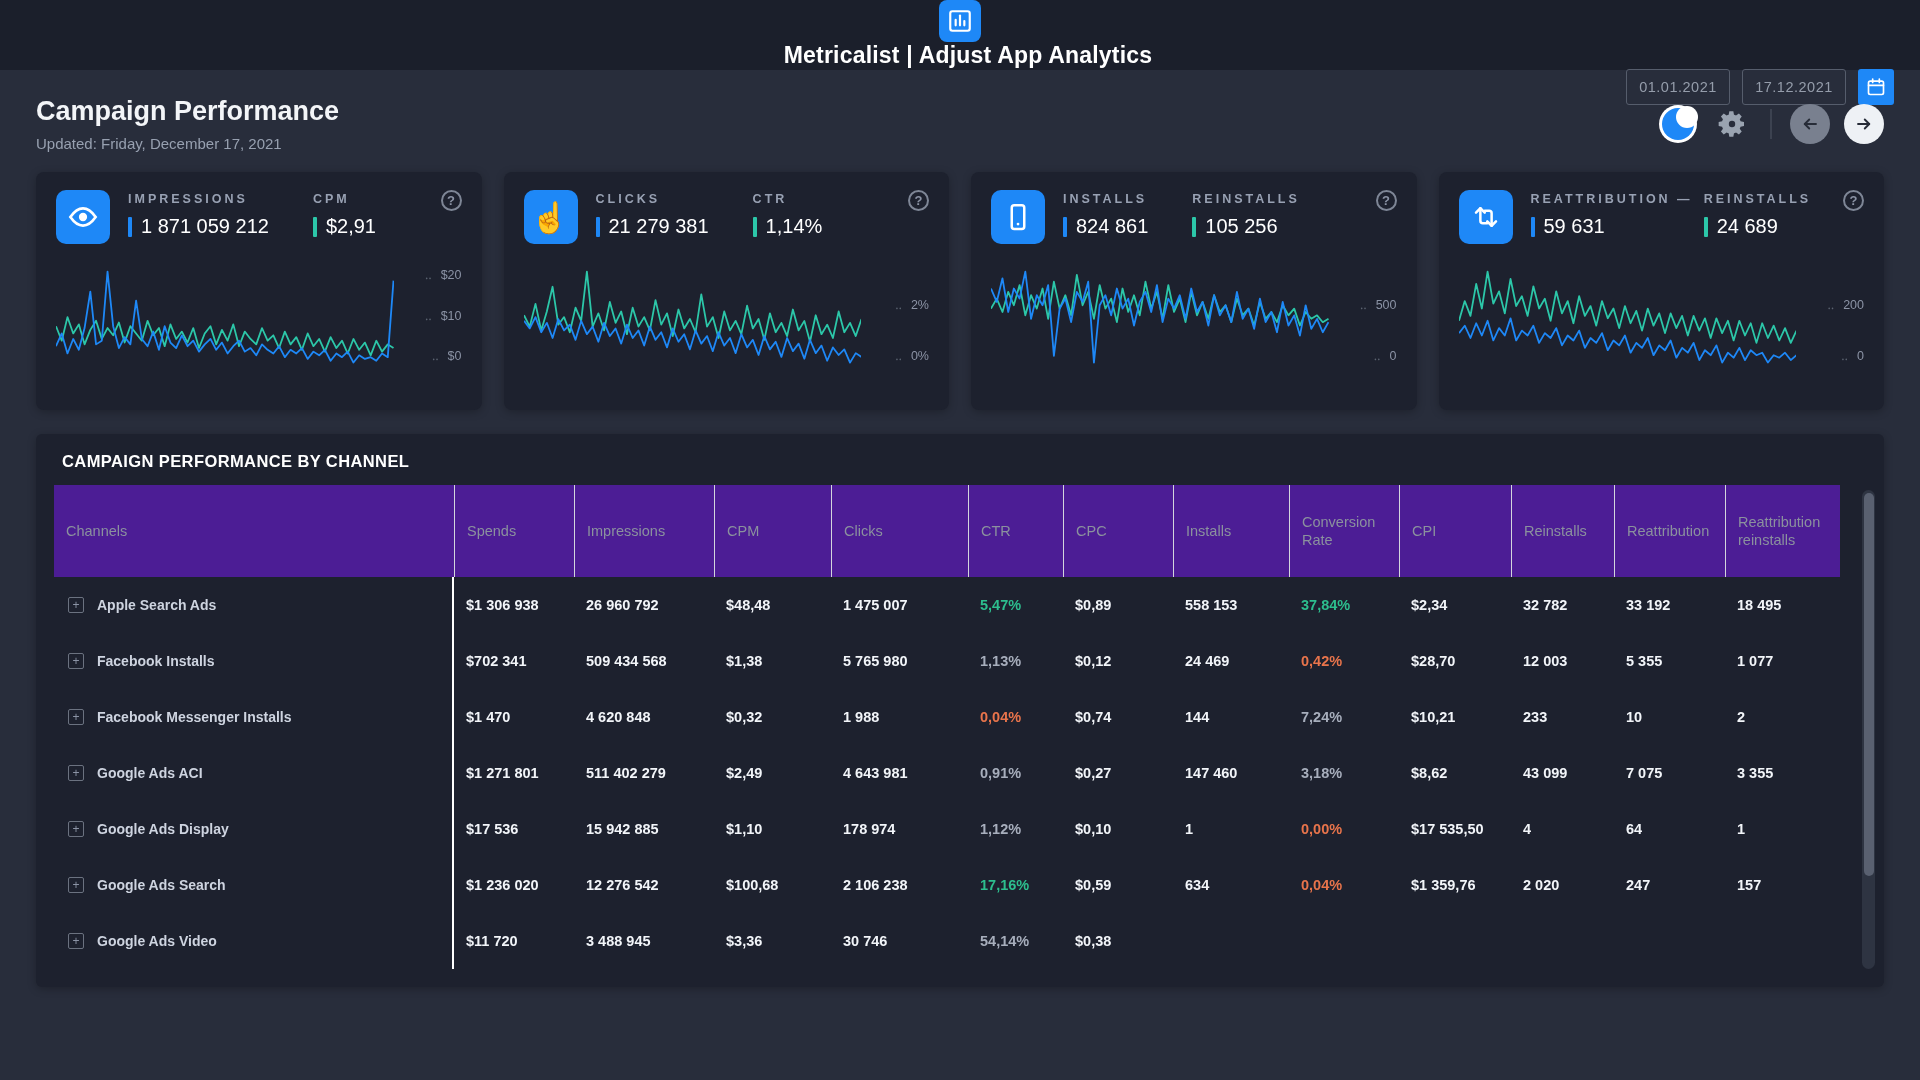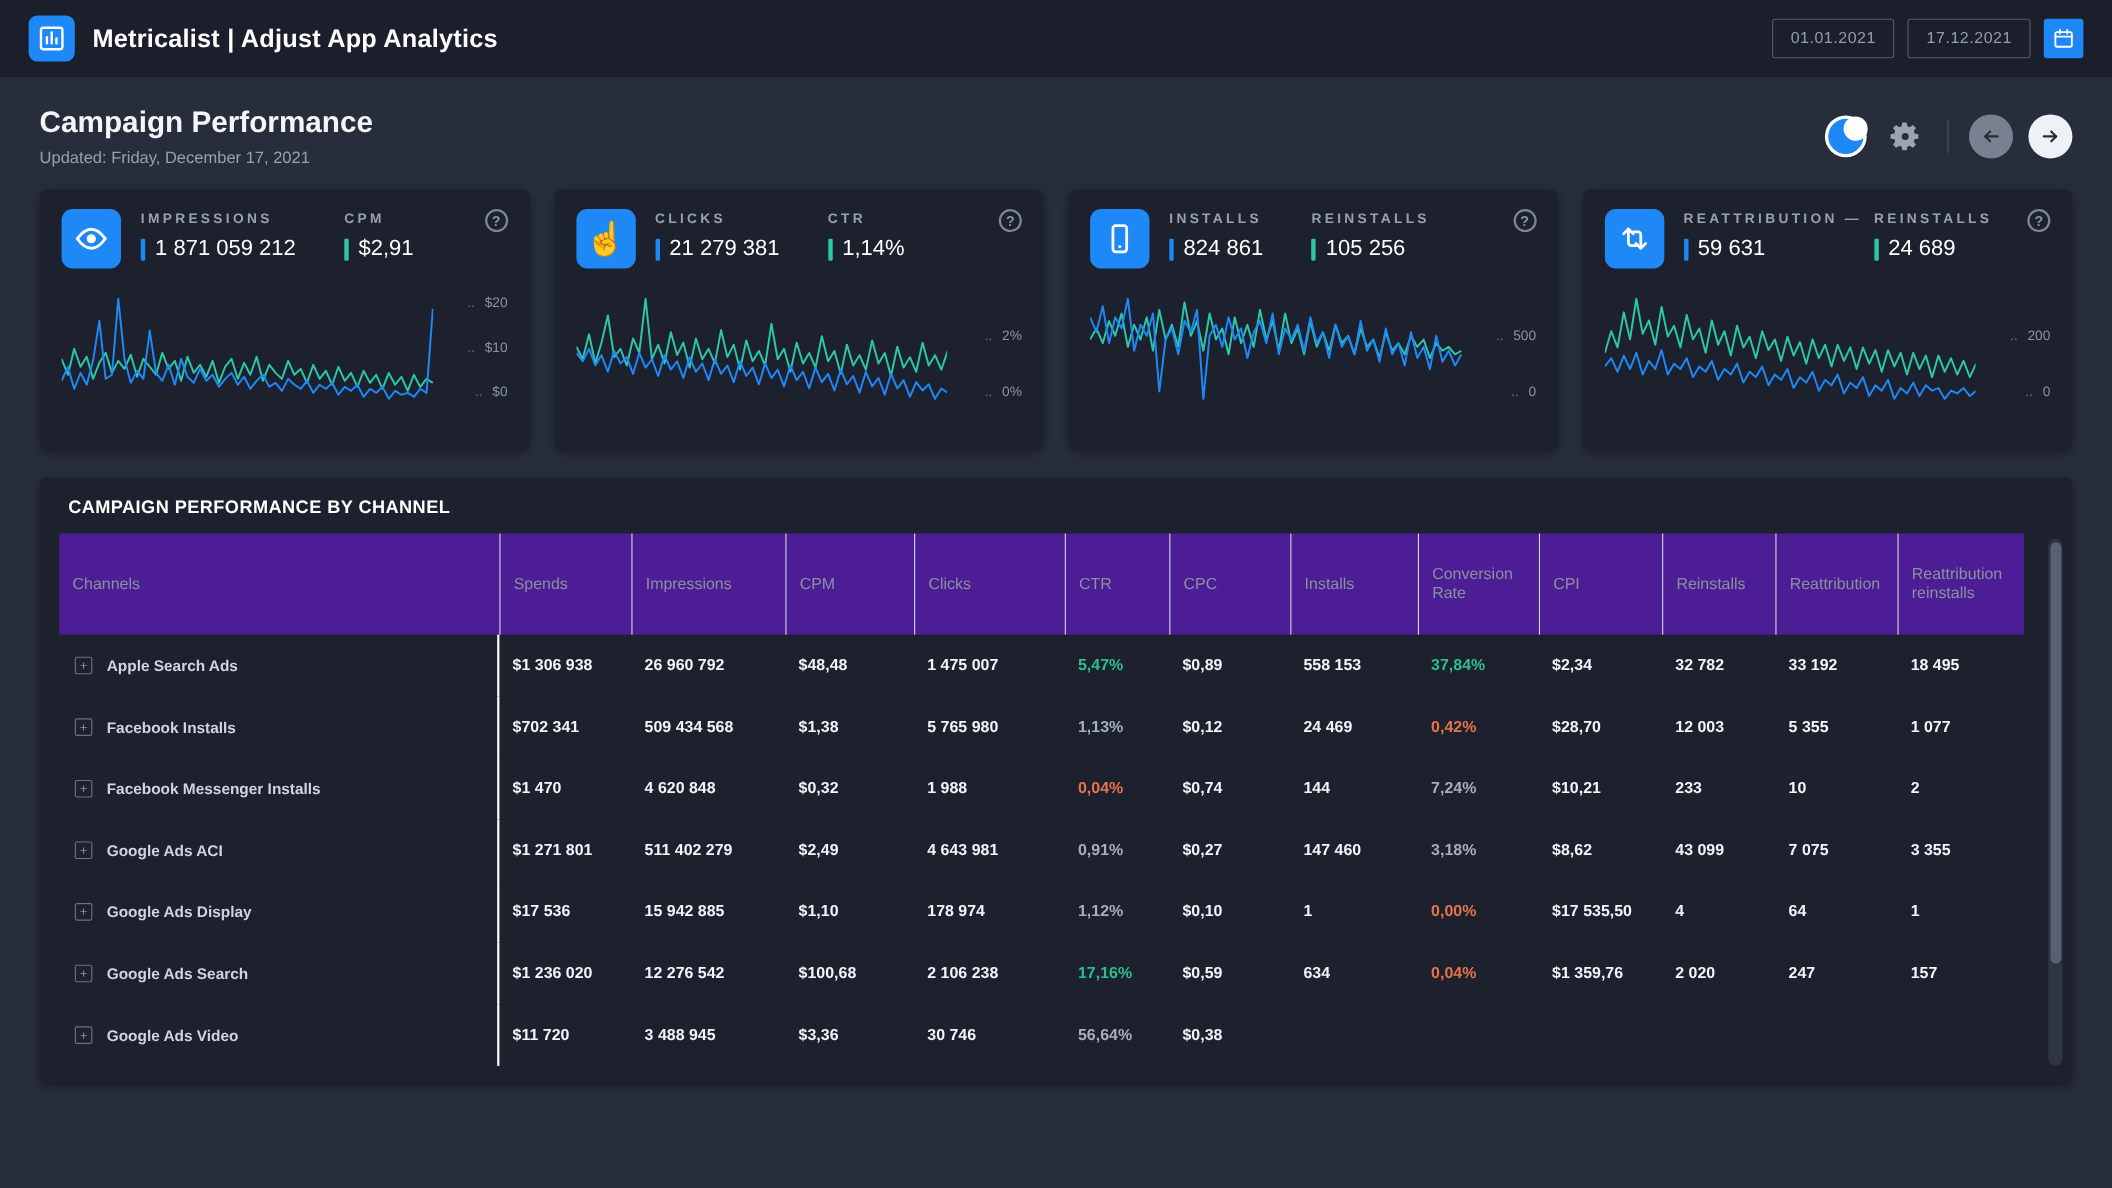--- a/index.html
+++ b/index.html
@@ -1,24 +1,24 @@
 <!DOCTYPE html>
 <html><head>
 <meta charset="utf-8">
 <style>
   * { margin:0; padding:0; box-sizing:border-box; }
   html,body { width:1920px; height:1080px; overflow:hidden; }
   body { background:#282d3b; font-family:"Liberation Sans", sans-serif; color:#f2f5f9; }
 
   
-  .topbar { height:70px; background:#1b1f2b; display:flex; align-items:center; padding:0 26px; }
+  .topbar { height:70px; background:#1b1f2b; display:flex; align-items:center; padding:0 26px;flex-direction:column; }
   .logo { width:42px; height:42px; border-radius:8px; background:#1e88f7; display:flex; align-items:center; justify-content:center; flex:0 0 auto; }
   .app-title { font-size:23px; font-weight:bold; color:#ffffff; margin-left:16px; letter-spacing:.2px; }
   .topbar-right { margin-left:auto; display:flex; align-items:center; gap:12px; }
-  .date-box { height:36px; min-width:104px; padding:0 16px; border:1px solid #565d6c; border-radius:3px; display:flex; align-items:center; justify-content:center; color:#959dab; font-size:14.5px; letter-spacing:.5px; cursor:pointer; }
+  .date-box { height:36px; min-width:104px; padding:0 4px; border:1px solid #565d6c; border-radius:3px; display:flex; align-items:center; justify-content:center; color:#959dab; font-size:14.5px; letter-spacing:.5px; cursor:pointer; }
   .cal-btn { width:36px; height:36px; border:none; border-radius:3px; background:#1e88f7; display:flex; align-items:center; justify-content:center; cursor:pointer; }
 
   
   .page-header { display:flex; align-items:center; justify-content:space-between; padding:26px 36px 20px; }
   .page-title { font-size:27px; font-weight:bold; color:#f3f5f8; }
   .updated { font-size:15px; color:#97a0b0; margin-top:8px; }
   .header-actions { display:flex; align-items:center; gap:14px; }
   .icon-btn { width:40px; height:40px; border-radius:50%; border:none; background:transparent; display:flex; align-items:center; justify-content:center; cursor:pointer; padding:0; }
   .circle-btn { width:40px; height:40px; border-radius:50%; border:none; display:flex; align-items:center; justify-content:center; cursor:pointer; font-size:20px; font-weight:bold; color:#272c38; }
   .back-btn { background:#79808f; }
@@ -408,21 +408,21 @@
         </div>
         <div class="trow">
           <div class="cell channel">
             <span class="expand">+</span>
             <span>Google Ads Video</span>
           </div>
           <div class="cell">$11 720</div>
           <div class="cell">3 488 945</div>
           <div class="cell">$3,36</div>
           <div class="cell">30 746</div>
-          <div class="cell muted">56,64%</div>
+          <div class="cell muted">54,14%</div>
           <div class="cell">$0,38</div>
           <div class="cell"></div>
           <div class="cell"></div>
           <div class="cell"></div>
           <div class="cell"></div>
           <div class="cell"></div>
           <div class="cell"></div>
         </div>
       </div>
   </div>

